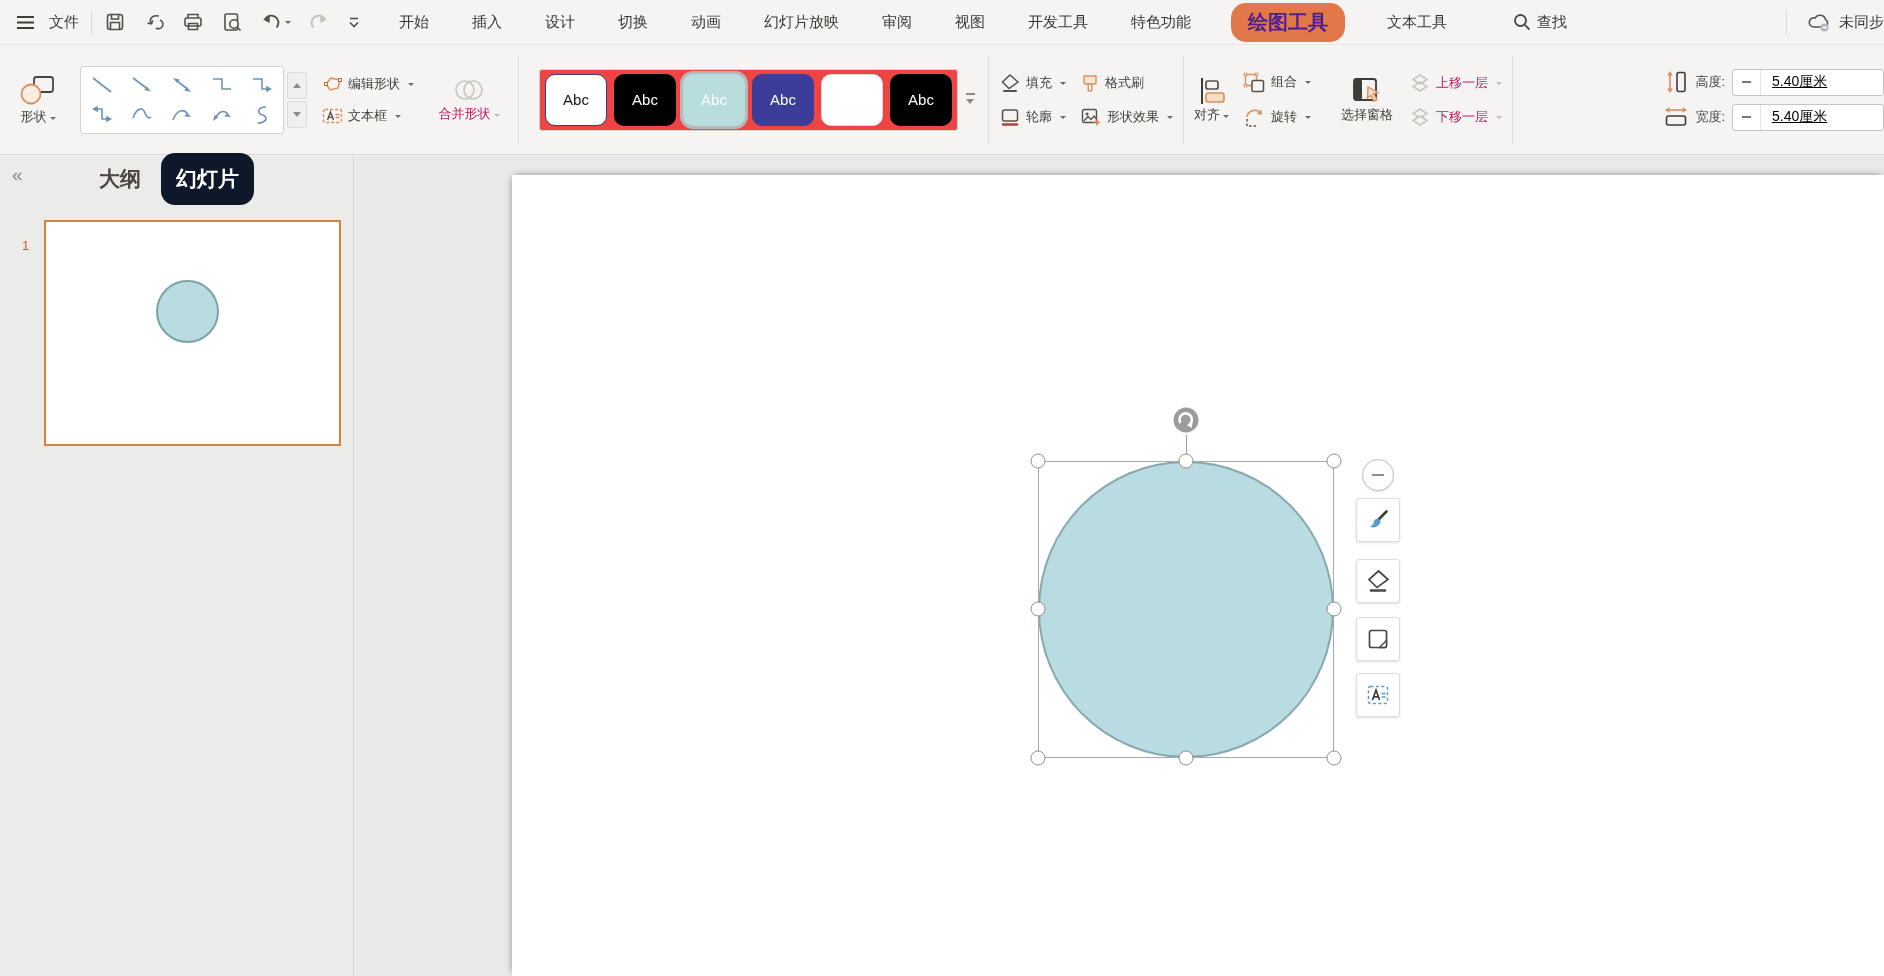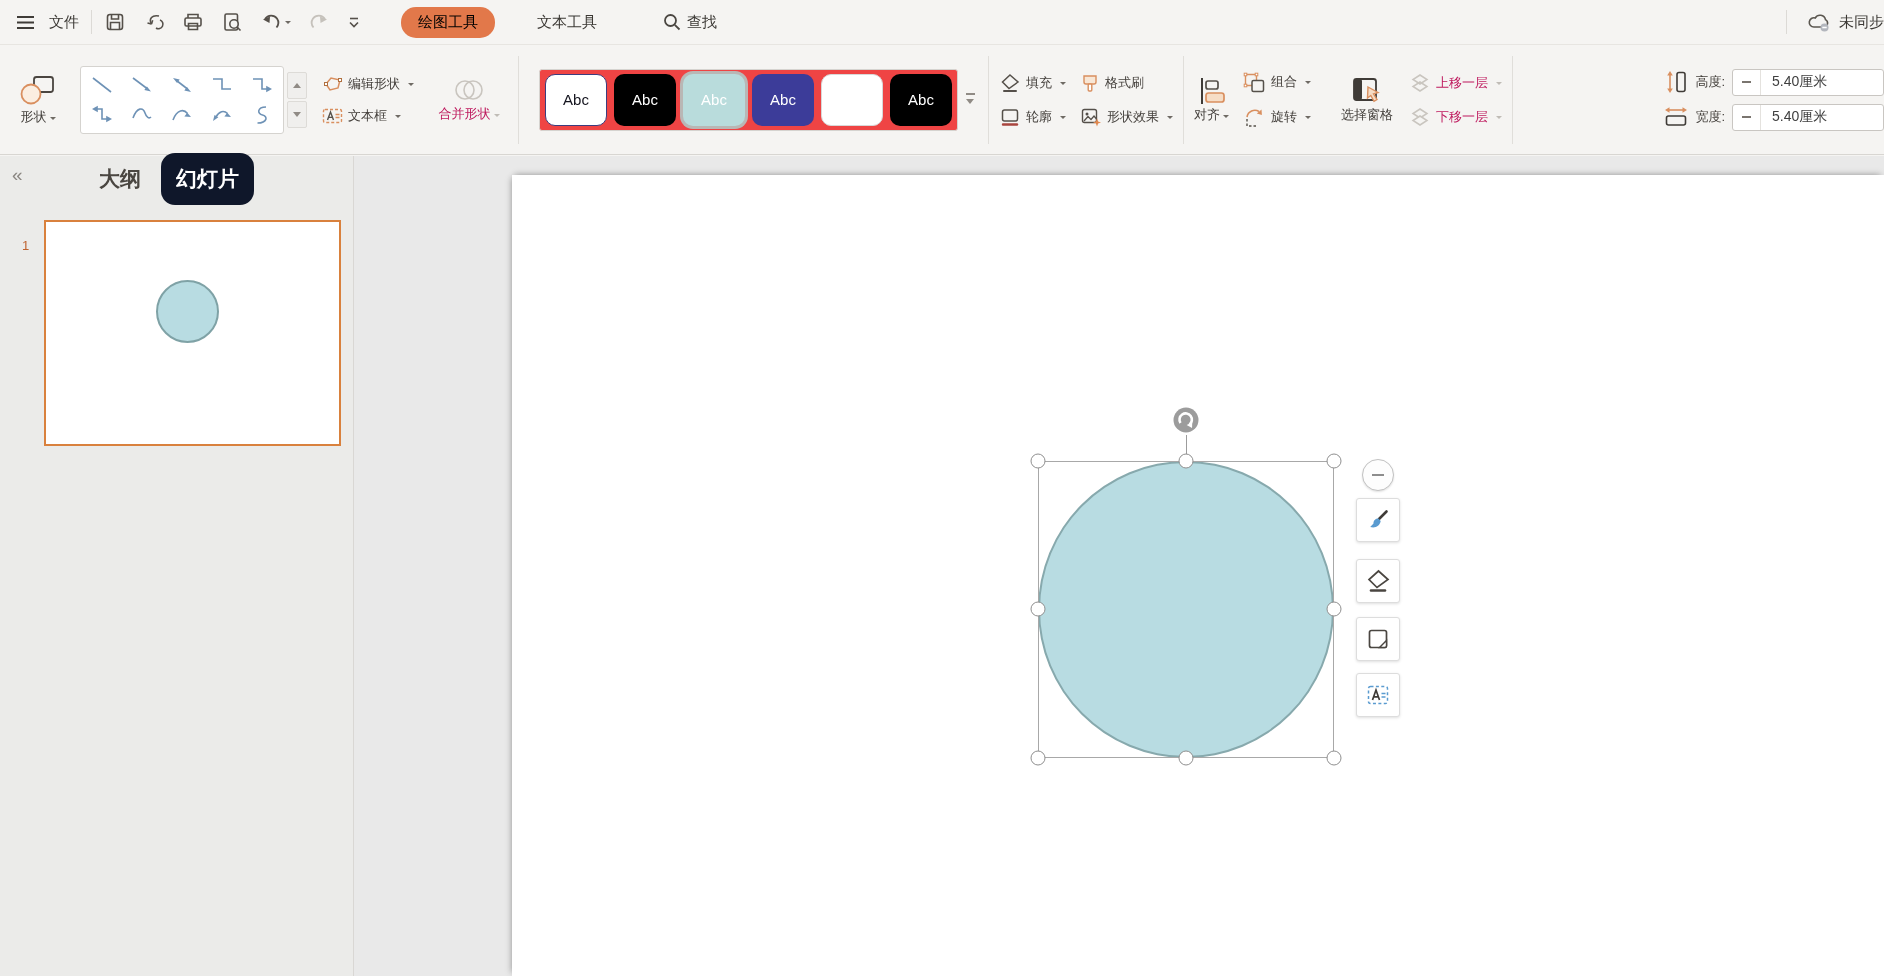--- a/index.html
+++ b/index.html
@@ -9,21 +9,21 @@
 
   
   .topbar{position:absolute;left:0;top:0;width:100%;height:45px;background:#f5f4f2;
           display:flex;align-items:center;border-bottom:1px solid #e7e5e1;box-sizing:border-box;}
   .topbar .item{font-size:15px;color:#3b3834;white-space:nowrap;cursor:default;}
   .fileblock{display:flex;align-items:center;gap:14px;margin-left:16px;}
   .tdiv{width:1px;height:24px;background:#dcdad6;margin:0 12px;}
   .qicons{display:flex;align-items:center;gap:17px;}
   .qbtn{display:flex;align-items:center;}
   .tabs{display:flex;align-items:center;gap:43px;margin-left:38px;}
-  .pill{margin-left:40px;background:#e2784a;color:#000000;font-size:15px;font-weight:normal;
+  .pill{margin-left:40px;background:#e2784a;color:#4c1d95;font-size:20px;font-weight:bold;
         padding:6px 17px;border-radius:15px;}
   .texttool{margin-left:42px;}
   .search{display:flex;align-items:center;gap:6px;margin-left:66px;}
   .syncarea{margin-left:auto;display:flex;align-items:center;gap:7px;}
   .caret{display:inline-block;width:0;height:0;border:4px solid transparent;border-top-color:#6f6a64;
          margin-left:3px;position:relative;top:2px;}
   .caret.gray{border-top-color:#c0bcb6;}
   .caret.sm{border-width:3.5px;}
 
   
@@ -56,21 +56,21 @@
   .tile.t5{background:#000;color:#fff;}
   .morebtn{width:16px;display:flex;flex-direction:column;align-items:center;gap:2px;margin-left:4px;flex:0 0 auto;}
   .morebtn .bar{width:9px;height:2px;background:#908b85;}
   .sizegrp{margin-left:auto;display:flex;flex-direction:column;gap:8px;flex:0 0 auto;}
   .sizerow{display:flex;align-items:center;gap:7px;font-size:13px;color:#433f3b;}
   .spinfield{display:flex;align-items:center;height:27px;background:#fff;border:1px solid #c9c6c2;
              border-radius:3px;width:152px;box-sizing:border-box;}
   .spinminus{width:27px;height:100%;display:flex;align-items:center;justify-content:center;
              border-right:1px solid #e4e2de;}
   .minusbar{width:9px;height:2px;background:#7a756f;}
-  .spinval{padding-left:11px;font-size:14px;color:#404040;}
+  .spinval{padding-left:11px;font-size:14px;color:#000000;text-decoration:underline;}
 
   
   .sidepanel{position:absolute;left:0;top:156px;width:354px;height:820px;background:#ebebe9;
              border-right:1px solid #d9d7d4;box-sizing:border-box;}
   .sphead{position:relative;height:46px;display:flex;align-items:center;justify-content:center;gap:20px;}
   .collapse{position:absolute;left:12px;top:8px;font-size:19px;color:#8a8681;}
   .sptab{font-size:21px;color:#4a4641;font-weight:bold;}
   .sptab.active{background:#0f172a;color:#fff;padding:12px 15px;border-radius:14px;}
   .slidenum{position:absolute;left:22px;top:82px;font-size:13px;color:#bf6330;}
   .thumb{position:absolute;left:44px;top:64px;width:297px;height:226px;background:#fff;
@@ -166,20 +166,32 @@
         </span>
       <span class="qbtn">
           <svg width="14" height="14" viewBox="0 0 14 14">
             <g fill="none" stroke="#55504a" stroke-width="1.6">
               <path d="M3 3.5 h8"></path>
               <path d="M3 7.5 l4 4 4-4"></path>
             </g>
           </svg>
         </span>
     </div>
+    <div class="tabs">
+      <span class="item">开始</span>
+      <span class="item">插入</span>
+      <span class="item">设计</span>
+      <span class="item">切换</span>
+      <span class="item">动画</span>
+      <span class="item">幻灯片放映</span>
+      <span class="item">审阅</span>
+      <span class="item">视图</span>
+      <span class="item">开发工具</span>
+      <span class="item">特色功能</span>
+    </div>
     <span class="pill">绘图工具</span>
     <span class="item texttool">文本工具</span>
     <div class="search">
       <svg width="18" height="18" viewBox="0 0 18 18">
           <g fill="none" stroke="#4a4641" stroke-width="1.8">
             <circle cx="7.5" cy="7.5" r="5.5"></circle>
             <line x1="11.8" y1="11.8" x2="16.5" y2="16.5"></line>
           </g>
         </svg>
       <span class="item">查找</span>

